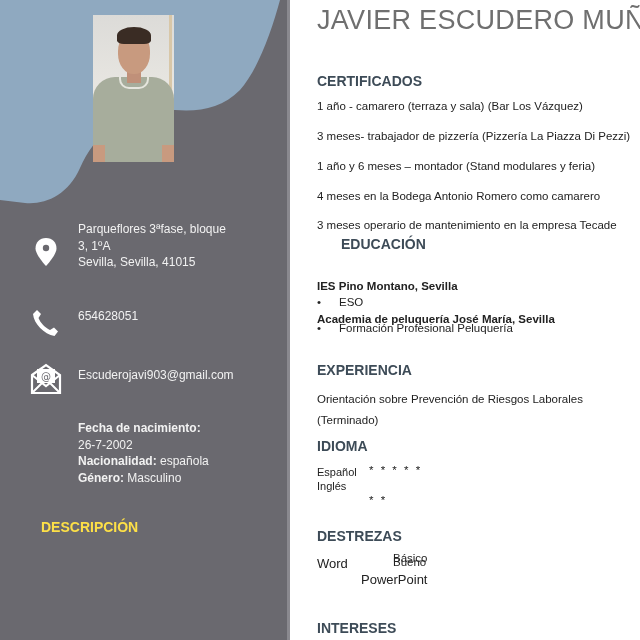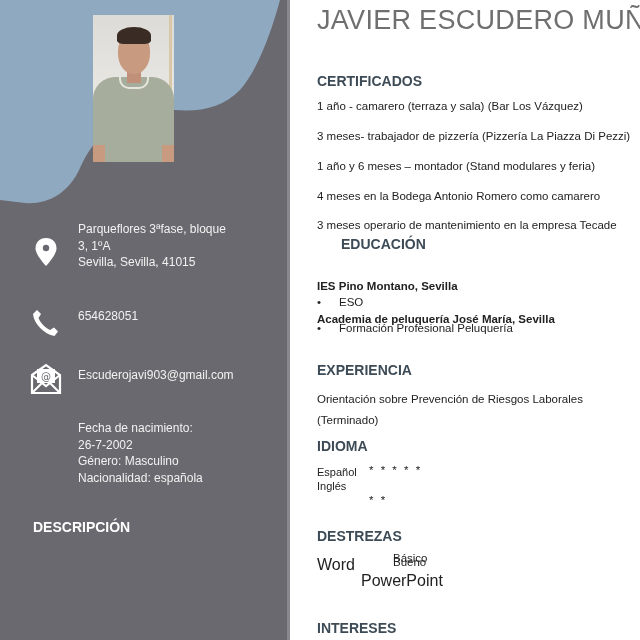--- a/index.html
+++ b/index.html
@@ -40,37 +40,37 @@
   .photo .collar { position:absolute; left:26px; top:62px; width:30px; height:12px; border:2px solid #e6e6de; border-top:none; border-radius:0 0 10px 10px; }
   .photo .arm-l { position:absolute; left:0; top:130px; width:12px; height:17px; background:#c89a7f; }
   .photo .arm-r { position:absolute; right:0; top:130px; width:12px; height:17px; background:#c89a7f; }
 
   .contact-row { position: absolute; left: 0; width: 287px; }
   .contact-icon { position: absolute; left: 30px; width: 32px; height: 32px; }
   .contact-text {
     position: absolute; left: 78px; color: #f2f2f2; font-size: 12px; line-height: 16.5px; width: 200px;
   }
   .personal { position: absolute; left: 78px; top: 420px; color: #f2f2f2; font-size: 12px; line-height: 16.5px; }
-  .personal b { font-weight: normal; }
-  .desc-title { position: absolute; left: 33px; top: 519px; color: #ffffff; font-size: 14px; font-weight: bold; }
+  .personal b { font-weight: bold; }
+  .desc-title { position: absolute; left: 41px; top: 519px; color: #fde047; font-size: 14px; font-weight: bold; }
 
   .main { position: absolute; left: 317px; top: 0; width: 330px; }
   .name {
     position: absolute; left: 0; top: 5px; white-space: nowrap;
     font-size: 27px; color: #6f6f6f; letter-spacing: 0.3px; font-weight: normal;
   }
   .sec-title { position: absolute; left: 0; font-size: 14px; font-weight: bold; color: #3d4b57; }
   .line { position: absolute; left: 0; font-size: 11.5px; color: #222; white-space: nowrap; }
   .line.bold { font-weight: bold; }
   .bullet { position: absolute; left: 0; font-size: 11.5px; color: #222; white-space: nowrap; }
   .bullet .dot { display: inline-block; width: 22px; }
   .cert { position: absolute; left: 0; top: 389px; font-size: 11.5px; color: #222; line-height: 21px; width: 300px; }
   .lang-label { position: absolute; left: 0; font-size: 11px; color: #222; }
   .lang-stars { position: absolute; left: 52px; font-size: 11.5px; color: #222; letter-spacing: 2px; }
-  .skill-name { position: absolute; left: 0; font-size: 16px; color: #222; }
+  .skill-name { position: absolute; left: 0; font-size: 13px; color: #222; }
   .skill-level { position: absolute; left: 76px; font-size: 11.5px; color: #222; }
 </style>
 </head>
 <body>
 
 <div class="sidebar">
   <svg class="sidebar-shape" viewBox="0 0 287 210" preserveAspectRatio="none">
     <path d="M0,0 L280,0 C272,30 258,70 240,90 C222,108 200,112 175,110 L170,110 C120,112 95,135 80,168 C68,195 45,205 25,203 L0,200 Z" fill="#8fa9c0"></path>
   </svg>
 
@@ -112,22 +112,22 @@
       <text x="16" y="18" font-size="10" text-anchor="middle" fill="#6a696f" font-family="DejaVu Sans, sans-serif">@</text>
       <path d="M2 13 L16 24 L30 13" fill="none" stroke="#ffffff" stroke-width="2.2"></path>
       <path d="M2 31 L12 21 M30 31 L20 21" stroke="#ffffff" stroke-width="2"></path>
     </svg>
     <div class="contact-text" style="top:5px;">Escuderojavi903@gmail.com</div>
   </div>
 
   <div class="personal">
     <div><b>Fecha de nacimiento:</b></div>
     <div>26-7-2002</div>
+    <div><b>Nacionalidad:</b><span> española</span></div>
     <div><b>Género:</b><span> Masculino</span></div>
-    <div><b>Nacionalidad:</b><span> española</span></div>
   </div>
 
   <div class="desc-title">DESCRIPCIÓN</div>
 </div>
 <div class="sidebar-edge"></div>
 
 <div class="main">
   <h1 class="name">JAVIER ESCUDERO MUÑOZ</h1>
 
   <div class="sec-title" style="top:73px;">CERTIFICADOS</div>

